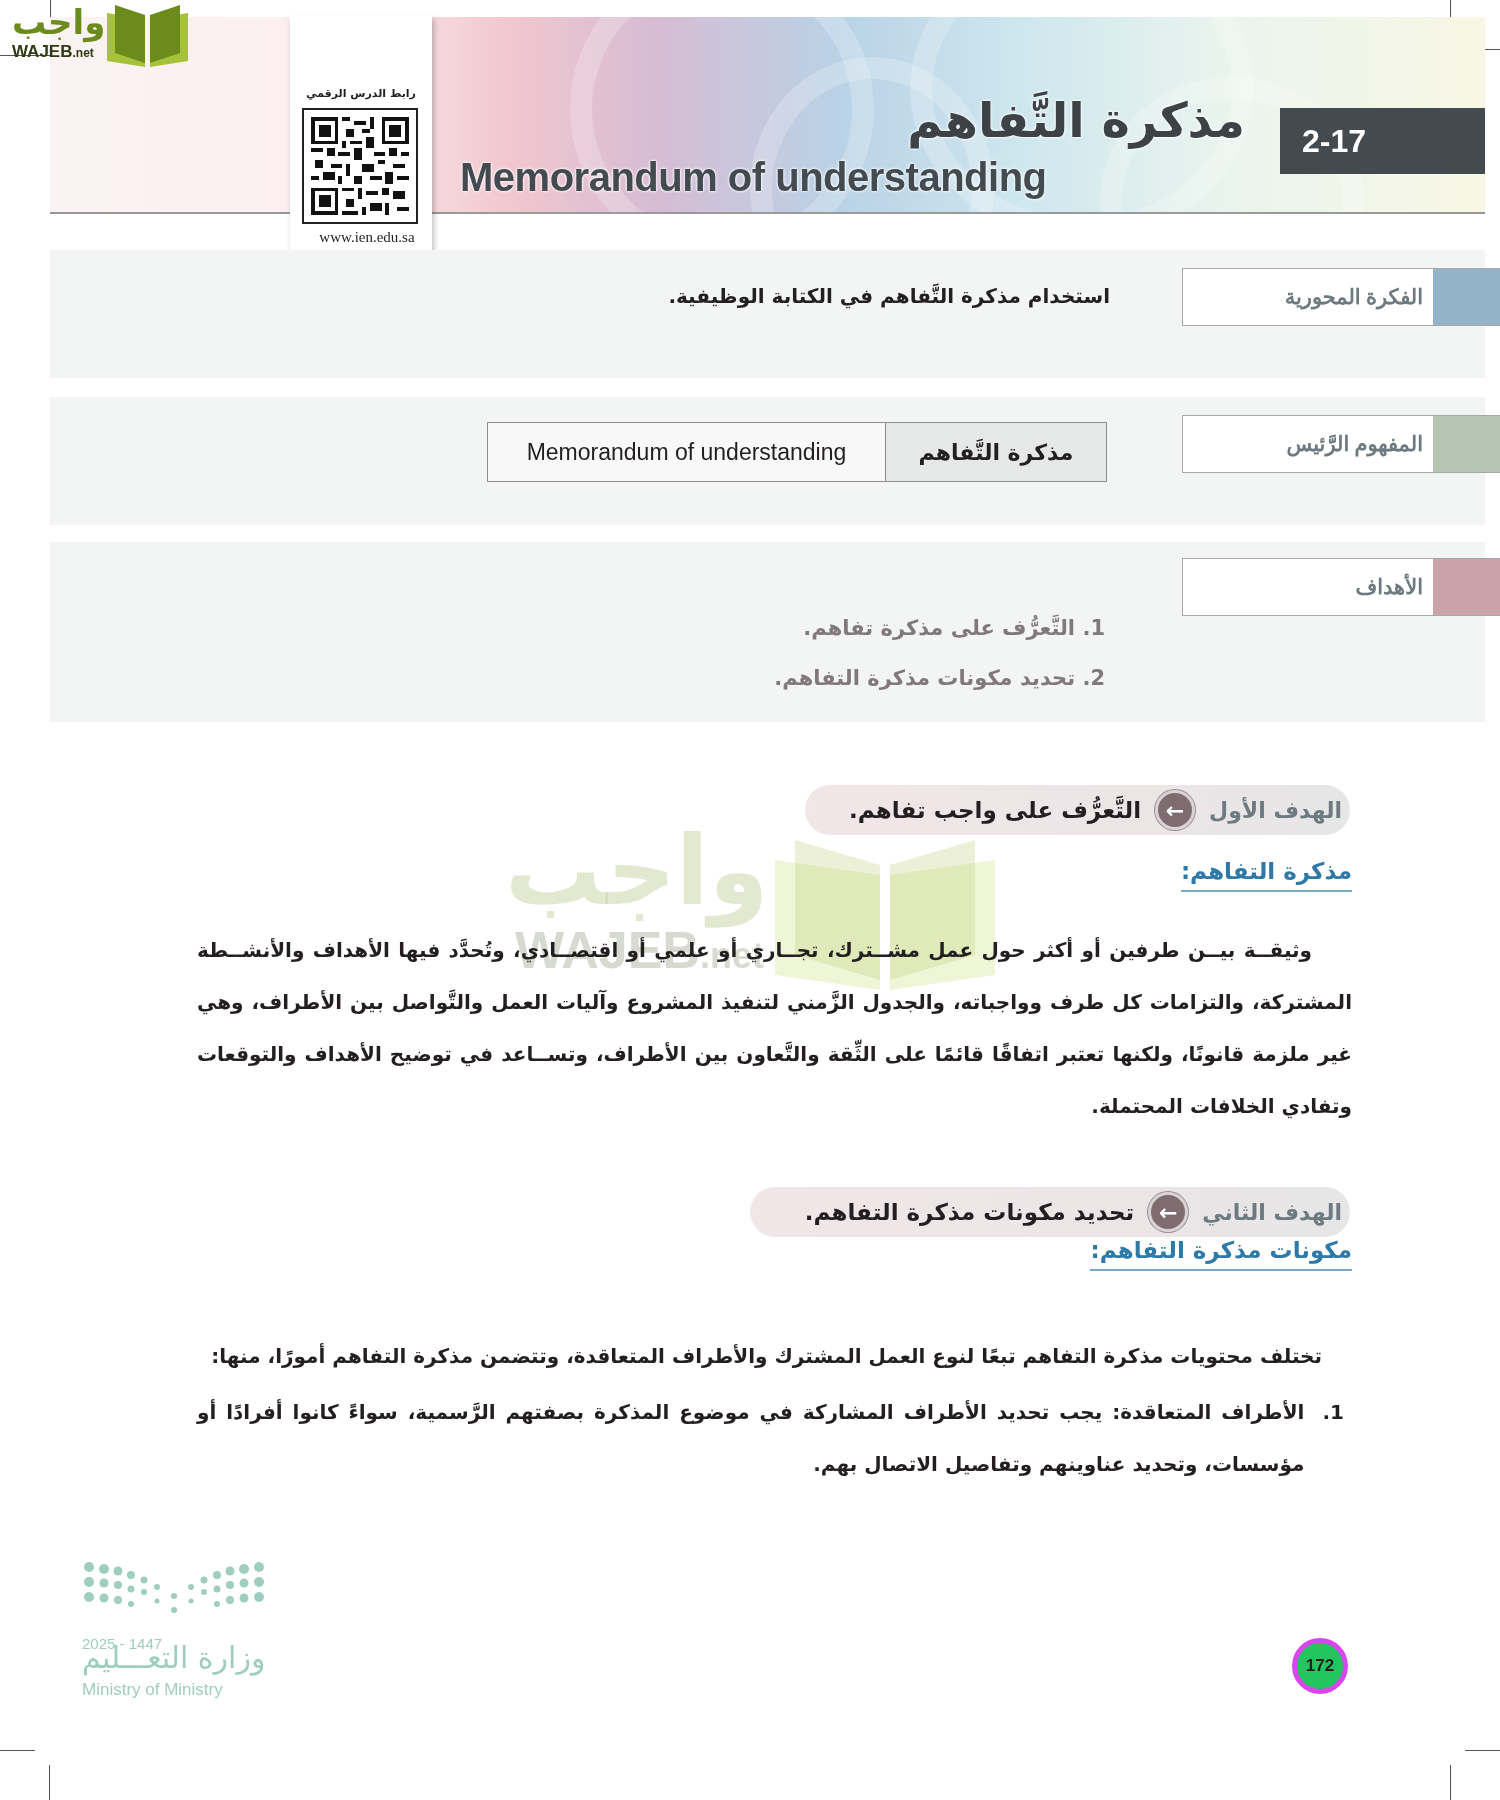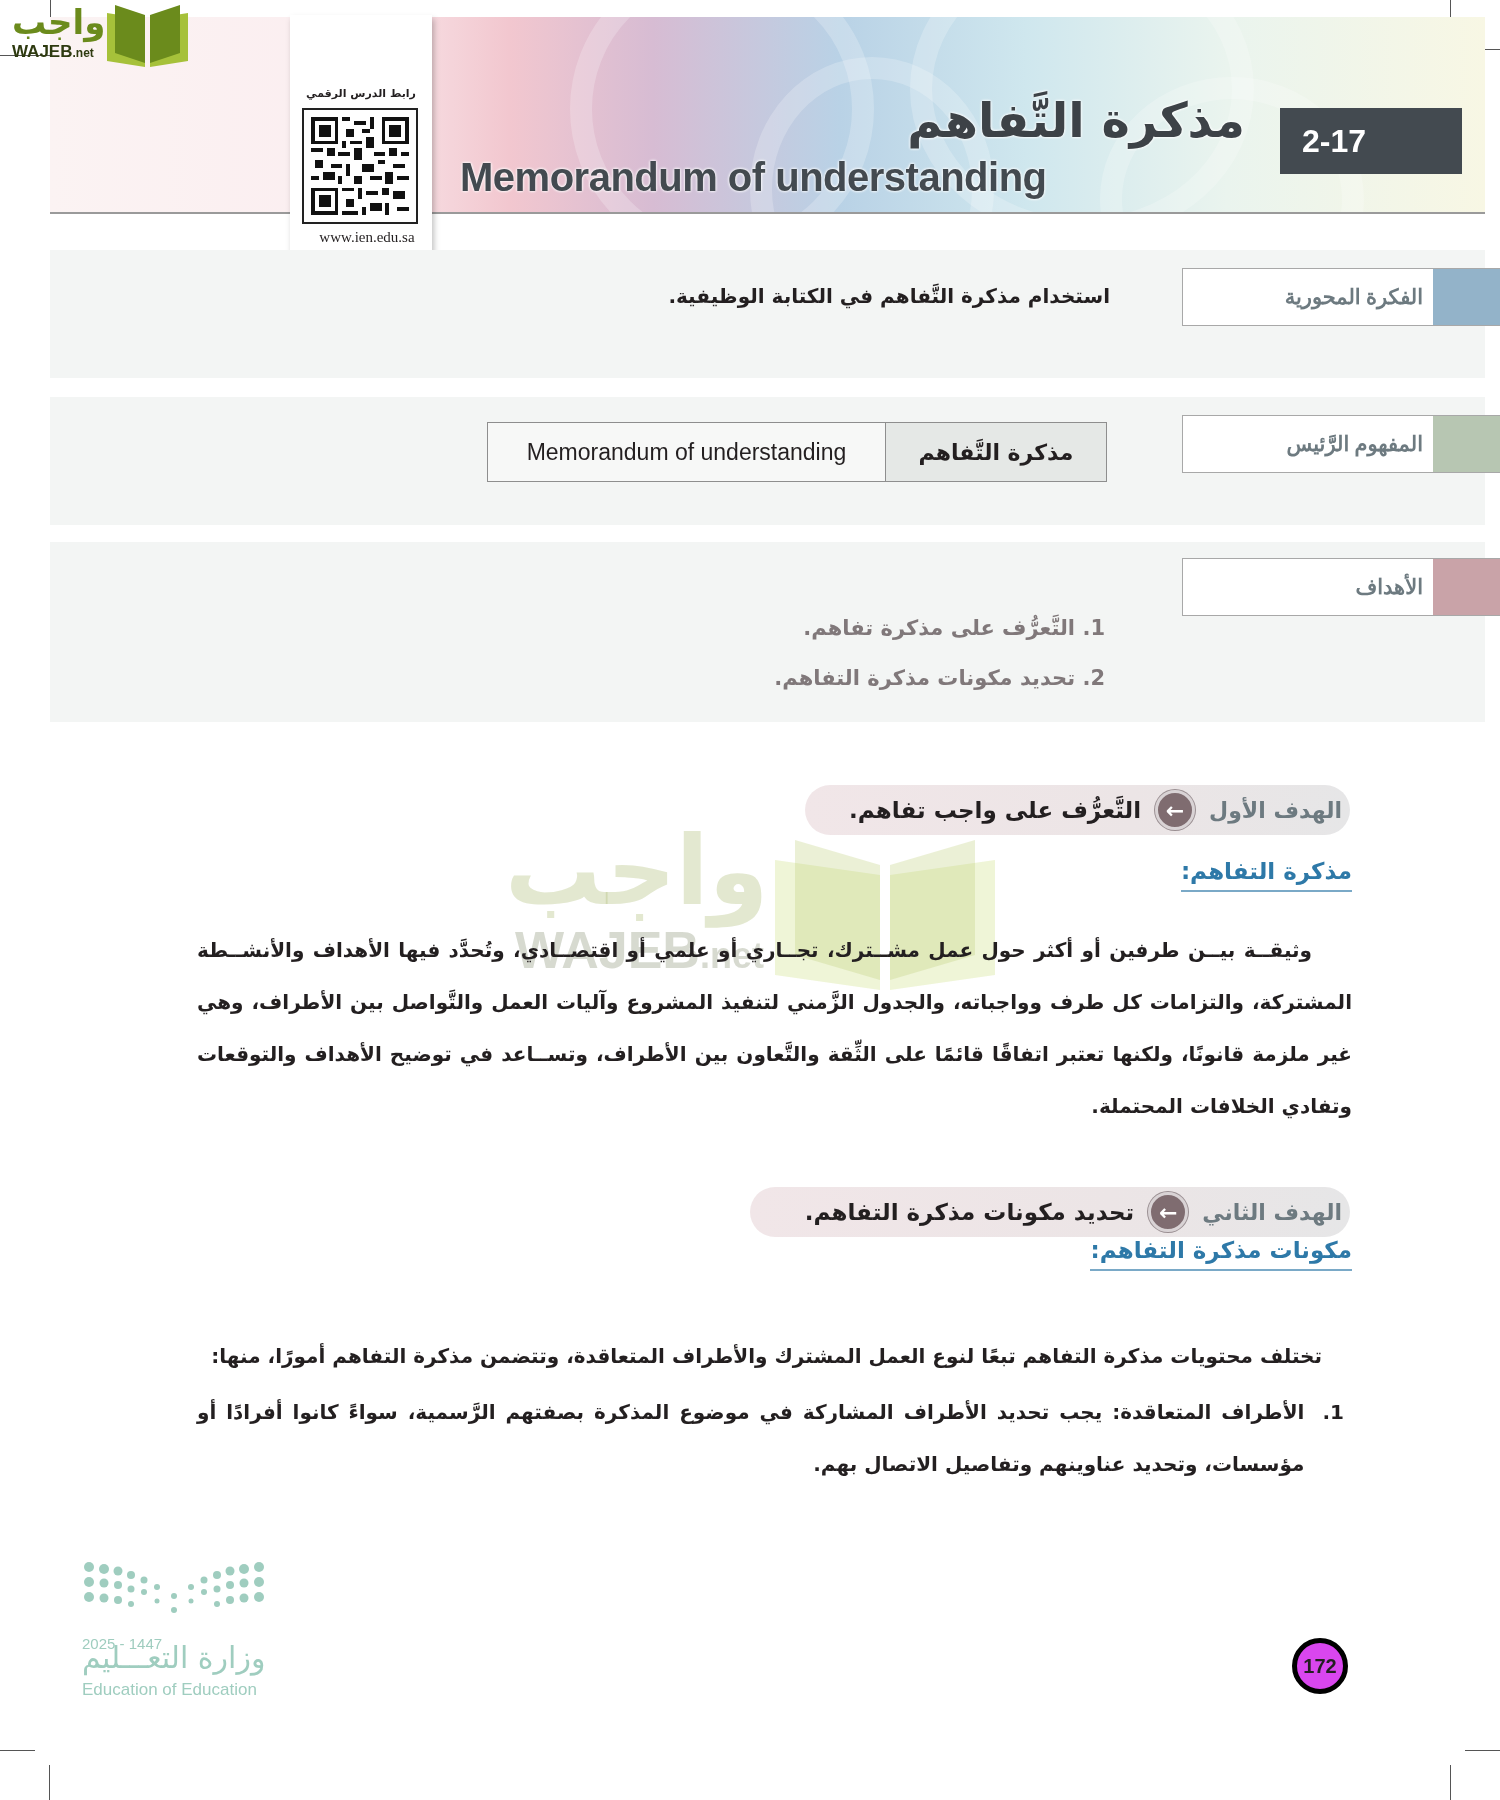--- a/index.html
+++ b/index.html
@@ -17,21 +17,21 @@
     left: 50px; top: 17px; width: 1435px; height: 195px;
     background: linear-gradient(90deg, #fbf3f3 0%, #fbeef0 20%, #f2c7cf 32%, #d7bcd3 42%, #b9d2e6 55%, #cfe7ee 68%, #eaf4ee 82%, #f8f7e4 100%);
     border-bottom: 2px solid #9a9a9a;
     overflow: hidden;
   }
   .banner .swirl {
     position: absolute; border-radius: 50%;
     border: 22px solid rgba(255,255,255,0.22);
   }
   .chapter-badge {
-    left: 1280px; top: 108px; width: 182px; height: 66px;
+    left: 1280px; top: 108px; width: 205px; height: 66px;
     background: #434a50; color: #fff;
     font-family: "Liberation Sans", sans-serif; font-weight: bold; font-size: 32px;
     display: flex; align-items: center; padding-left: 22px; box-sizing: border-box;
   }
   .title-ar {
     right: 255px; top: 92px; font-size: 48px; font-weight: bold; color: #3d4247;
     direction: rtl; text-shadow: 0 0 3px #fff, 0 0 3px #fff;
     font-family: "DejaVu Sans", sans-serif;
   }
   .title-en {
@@ -90,23 +90,23 @@
   
   .wm-ar { left: 505px; top: 815px; font-size: 96px; font-weight: bold; color: rgba(176,190,120,0.35); direction: rtl; }
   .wm-en { left: 515px; top: 920px; font-size: 52px; font-weight: bold; color: rgba(140,150,120,0.35); font-family: "Liberation Sans", sans-serif; }
   .wm-book { left: 775px; top: 840px; width: 220px; height: 150px; }
   
   .moe-ar { left: 82px; top: 1640px; font-size: 30px; color: #9fcdbf; direction: rtl; }
   .moe-en { left: 82px; top: 1680px; font-size: 17px; color: #9fcdbf; font-family: "Liberation Sans", sans-serif; }
   .moe-year { left: 82px; top: 1635px; font-size: 15px; color: #9fcdbf; font-family: "Liberation Sans", sans-serif; }
   .page-num {
     left: 1292px; top: 1638px; width: 56px; height: 56px; border-radius: 50%;
-    border: 5px solid #000000; box-sizing: border-box; background: #d946ef;
+    border: 5px solid #d946ef; box-sizing: border-box; background: #22c55e;
     display: flex; align-items: center; justify-content: center;
-    font-family: "Liberation Sans", sans-serif; font-size: 20px; font-weight: bold; color: #231f20;
+    font-family: "Liberation Sans", sans-serif; font-size: 17px; font-weight: bold; color: #231f20;
   }
 </style>
 </head>
 <body>
 
 <div class="crop" style="left:0;top:55px;width:50px;height:1px;"></div>
 <div class="crop" style="left:50px;top:0;width:1px;height:35px;"></div>
 <div class="crop" style="left:1450px;top:0;width:1px;height:35px;"></div>
 <div class="crop" style="left:1465px;top:49px;width:35px;height:1px;"></div>
 <div class="crop" style="left:0;top:1750px;width:35px;height:1px;"></div>
@@ -288,15 +288,15 @@
         <circle cx="162" cy="21" r="4.5"></circle>
         <circle cx="177" cy="20" r="5"></circle>
       <circle cx="135" cy="42" r="3"></circle>
         <circle cx="148" cy="38" r="4"></circle>
         <circle cx="162" cy="36" r="4.5"></circle>
         <circle cx="177" cy="35" r="5"></circle>
     </g>
   </svg>
 </div>
 <div class="abs moe-ar">وزارة التعـــليم</div>
-<div class="abs moe-en">Education of Education</div>
+<div class="abs moe-en">Ministry of Ministry</div>
 <div class="abs moe-year">2025 - 1447</div>
 <div class="abs page-num">172</div>
 
 </body></html>

